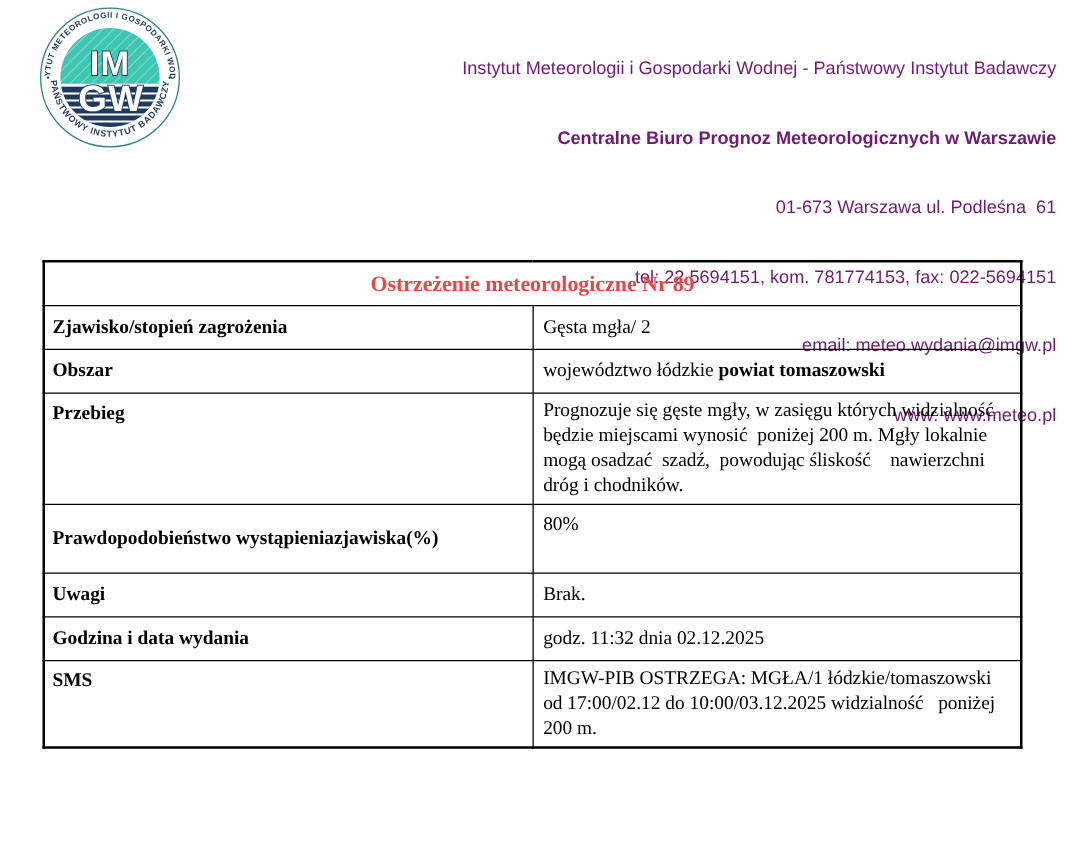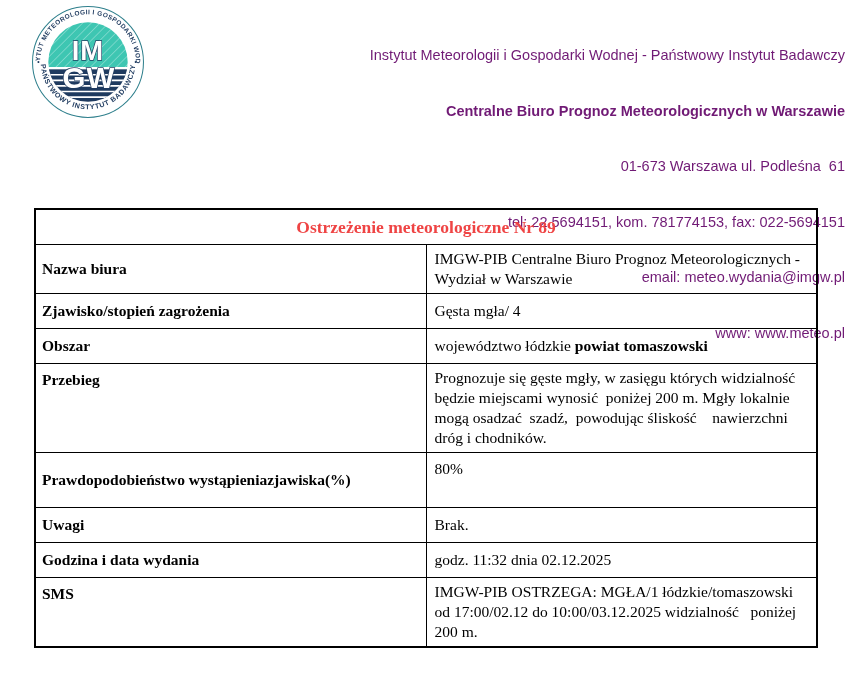--- a/index.html
+++ b/index.html
@@ -119,28 +119,24 @@
     <div>email: meteo.wydania@imgw.pl</div>
     <div>www: www.meteo.pl</div>
   </div>
 
   <table class="warning-table">
     <tbody>
       <tr>
         <td colspan="2" class="title-cell">Ostrzeżenie meteorologiczne Nr 89</td>
       </tr>
 
-      <tr class="row-single">
-        <td class="label-cell">Nazwa biura</td>
-        <td class="value-cell"><span>IMGW-PIB Centralne Biuro Prognoz Meteorologicznych - Wydział w Warszawie</span><span class="bold-seg"></span></td>
-      </tr>
 
       <tr class="row-single">
         <td class="label-cell">Zjawisko/stopień zagrożenia</td>
-        <td class="value-cell"><span>Gęsta mgła/ 4</span><span class="bold-seg"></span></td>
+        <td class="value-cell"><span>Gęsta mgła/ 2</span><span class="bold-seg"></span></td>
       </tr>
 
       <tr class="row-single">
         <td class="label-cell">Obszar</td>
         <td class="value-cell"><span>województwo łódzkie </span><span class="bold-seg">powiat tomaszowski</span></td>
       </tr>
 
 
       <tr>
         <td class="label-cell" style="vertical-align:top; padding-top:6px;margin-top:11px;">Przebieg</td>

